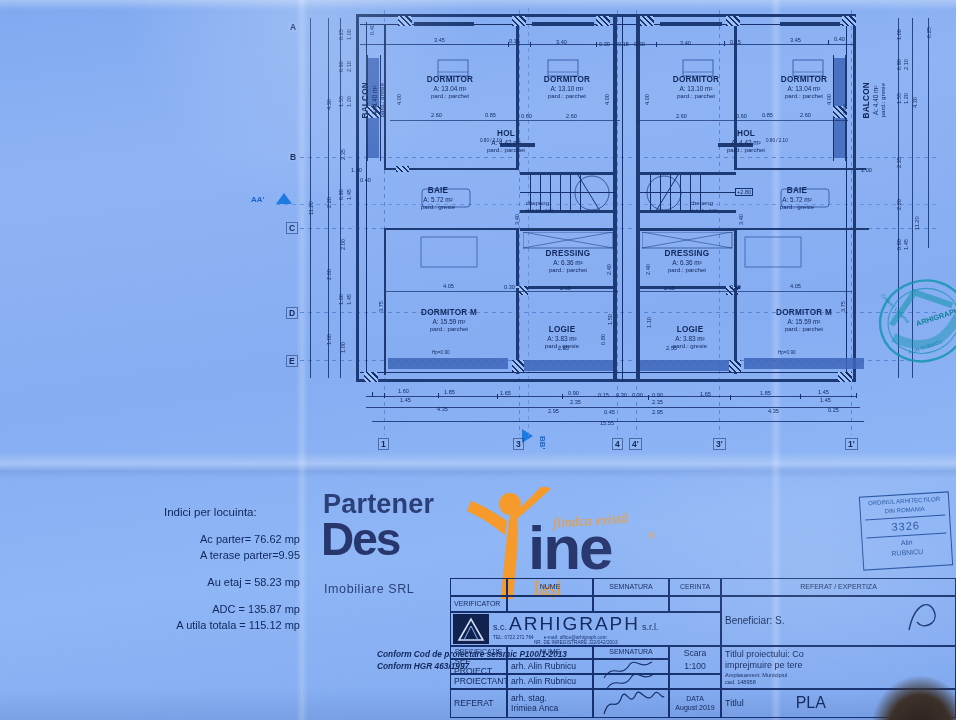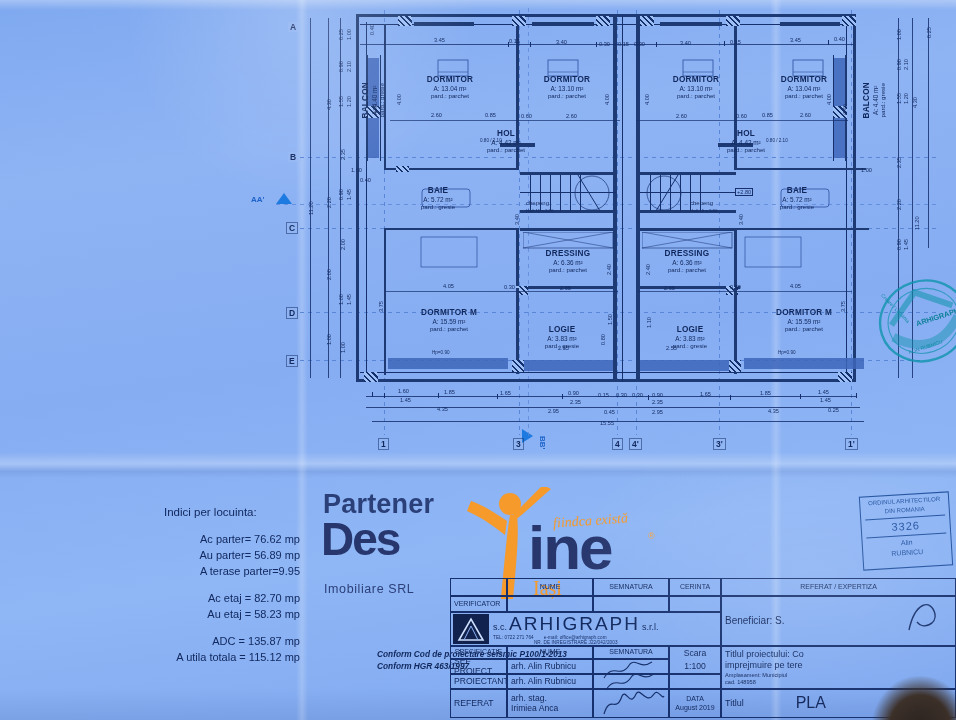--- a/index.html
+++ b/index.html
@@ -575,24 +575,22 @@
     <div>ORDINUL ARHITECTILOR</div>
     <div>DIN ROMANIA</div>
     <div class="num">3326</div>
     <div class="nm">Alin</div>
     <div class="nm">RUBNICU</div>
   </div>
 
   <div id="indices" style="left:100px; top:506px; width:200px;">
     <div class="hd" style="text-align:left; padding-left:64px;">Indici per locuinta:</div>
     <div class="row">Ac parter= 76.62 mp</div>
-    <div class="row">Au parter= 56.89 mp</div>
     <div class="row">A terase  parter=9.95</div>
     <div class="gap"></div>
-    <div class="row">Ac etaj = 82.70 mp</div>
     <div class="row">Au etaj = 58.23 mp</div>
     <div class="gap"></div>
     <div class="row">ADC = 135.87 mp</div>
     <div class="row">A utila totala = 115.12 mp</div>
   </div>
 
   <div id="logo">
     <div class="partener">Partener</div>
     <div class="des">Des</div>
     <div class="ine">ine</div>

